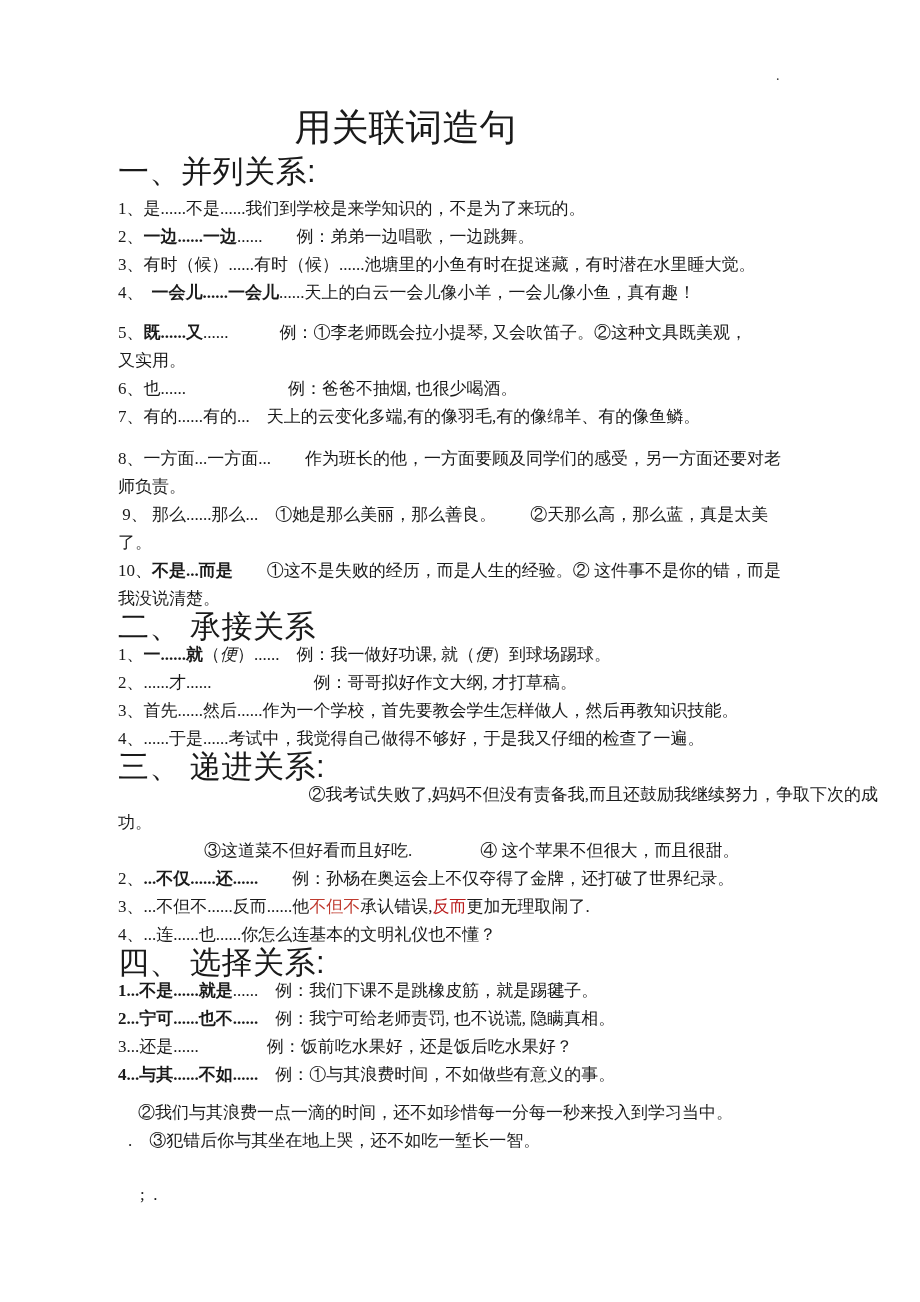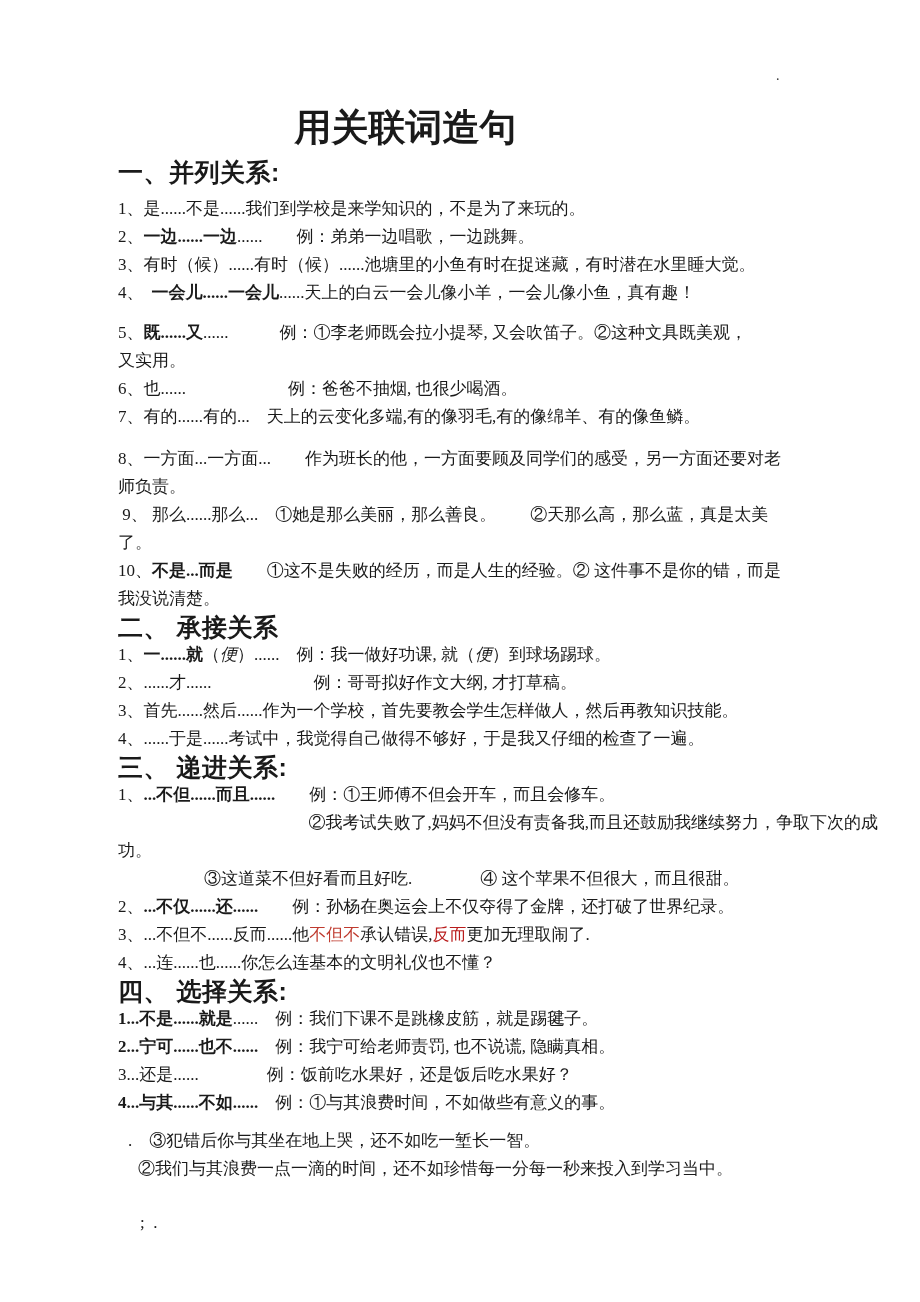--- a/index.html
+++ b/index.html
@@ -6,32 +6,32 @@
   body{
     width:920px;height:1302px;
     background:#ffffff;
     font-family:"Liberation Serif","DejaVu Serif",serif;
     color:#1a1a1a;
     overflow:hidden;
   }
   .page{position:relative;width:920px;height:1302px;background:#ffffff;overflow:hidden;}
   .content{position:absolute;left:118px;top:105px;width:760px;}
   .doc-title{
-    font-weight:bold;
+    font-weight:normal;
     font-size:37px;
     line-height:45px;
     width:575px;
     text-align:center;
     margin:0 0 8px 0;
     white-space:pre;
   }
   .h,.h1{
     font-family:"Liberation Sans","DejaVu Sans",sans-serif;
-    font-weight:bold;
-    font-size:25px;
+    font-weight:normal;
+    font-size:31px;
     line-height:28px;
     white-space:pre;
     letter-spacing:0.5px;
   }
   .h1{margin-bottom:9px;}
   .p{
     font-size:17px;
     line-height:28px;
     white-space:pre;
   }
@@ -65,31 +65,30 @@
       <div class="p"><span> 9、 那么......那么...　①她是那么美丽，那么善良。　　②天那么高，那么蓝，真是太美</span></div>
       <div class="p"><span>了。</span></div>
       <div class="p"><span>10、</span><span style="font-weight: bold;">不是...而是</span><span>　　①这不是失败的经历，而是人生的经验。② 这件事不是你的错，而是</span></div>
       <div class="p"><span>我没说清楚。</span></div>
       <div class="h"><span>二、 承接关系</span></div>
       <div class="p"><span>1、</span><span style="font-weight: bold;">一......就</span><span>（</span><span style="font-style: italic;">便</span><span>）......　例：我一做好功课, 就（</span><span style="font-style: italic;">便</span><span>）到球场踢球。</span></div>
       <div class="p"><span>2、......才......　　　　　　例：哥哥拟好作文大纲, 才打草稿。</span></div>
       <div class="p"><span>3、首先......然后......作为一个学校，首先要教会学生怎样做人，然后再教知识技能。</span></div>
       <div class="p"><span>4、......于是......考试中，我觉得自己做得不够好，于是我又仔细的检查了一遍。</span></div>
       <div class="h"><span>三、 递进关系:</span></div>
-      <div class="p"><span>1、</span><span style="font-weight: bold;">...不但......而且......</span><span>　　例：①王师傅不但会开车，而且会修车。</span></div>
       <div class="p" style="margin-left: 44px; text-align: right;"><span>②我考试失败了,妈妈不但没有责备我,而且还鼓励我继续努力，争取下次的成</span></div>
       <div class="p"><span>功。</span></div>
       <div class="p" style="margin-left: 86px;"><span>③这道菜不但好看而且好吃.　　　　④ 这个苹果不但很大，而且很甜。</span></div>
       <div class="p"><span>2、</span><span style="font-weight: bold;">...不仅......还......</span><span>　　例：孙杨在奥运会上不仅夺得了金牌，还打破了世界纪录。</span></div>
       <div class="p"><span>3、...不但不......反而......他</span><span style="color: rgb(191, 58, 46);">不但不</span><span>承认错误,</span><span style="color: #b91c1c;">反而</span><span>更加无理取闹了.</span></div>
       <div class="p"><span>4、...连......也......你怎么连基本的文明礼仪也不懂？</span></div>
       <div class="h"><span>四、 选择关系:</span></div>
       <div class="p"><span style="font-weight: bold;">1...不是......就是</span><span>......　例：我们下课不是跳橡皮筋，就是踢毽子。</span></div>
       <div class="p"><span style="font-weight: bold;">2...宁可......也不......</span><span>　例：我宁可给老师责罚, 也不说谎, 隐瞒真相。</span></div>
       <div class="p"><span>3...还是......　　　　例：饭前吃水果好，还是饭后吃水果好？</span></div>
       <div class="p"><span style="font-weight: bold;">4...与其......不如......</span><span>　例：①与其浪费时间，不如做些有意义的事。</span></div>
       <div class="gap" style="height: 10px;"></div>
+      <div class="p" style="margin-left: 20px;"><span>②我们与其浪费一点一滴的时间，还不如珍惜每一分每一秒来投入到学习当中。</span></div>
       <div class="p" style="margin-left: 10px;"><span>.　③犯错后你与其坐在地上哭，还不如吃一堑长一智。</span></div>
-      <div class="p" style="margin-left: 20px;"><span>②我们与其浪费一点一滴的时间，还不如珍惜每一分每一秒来投入到学习当中。</span></div>
       <div class="gap" style="height: 26px;"></div>
       <div class="p" style="margin-left: 22px;"><span>;  .</span></div>
     </div>
 </div>
 
 </body></html>

